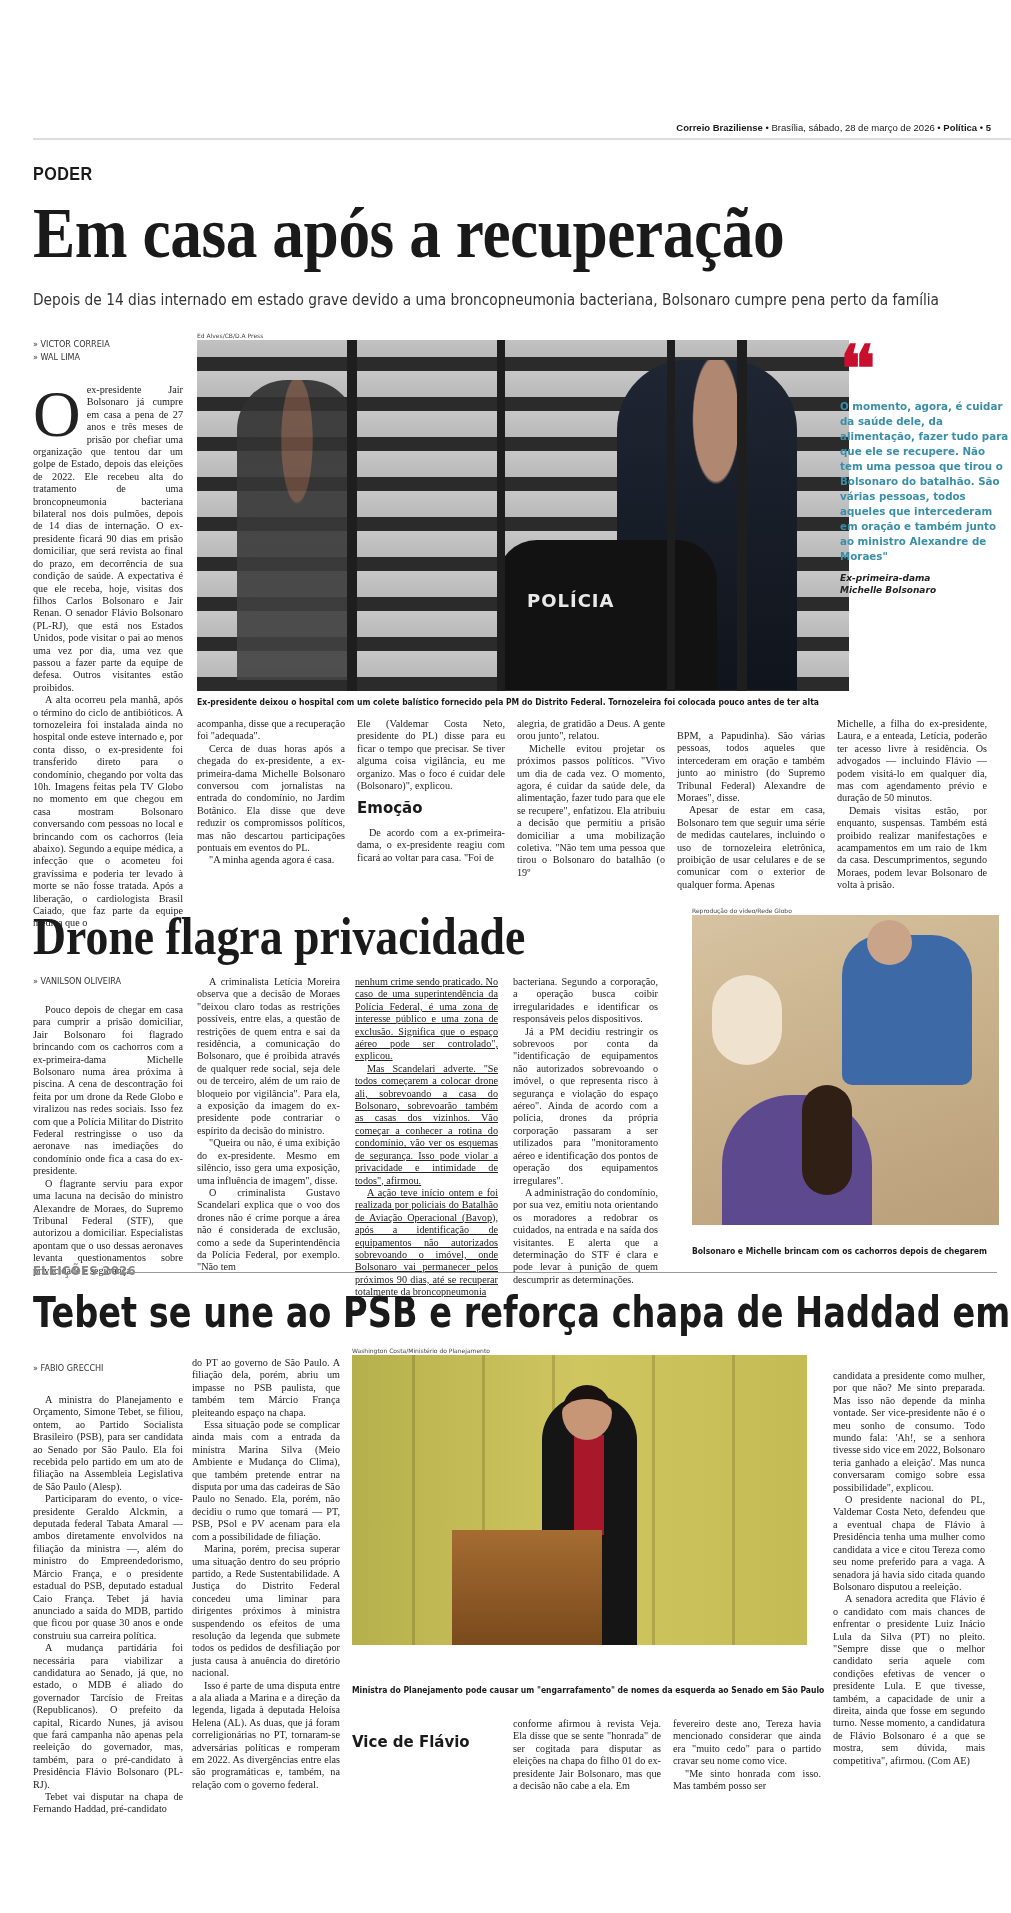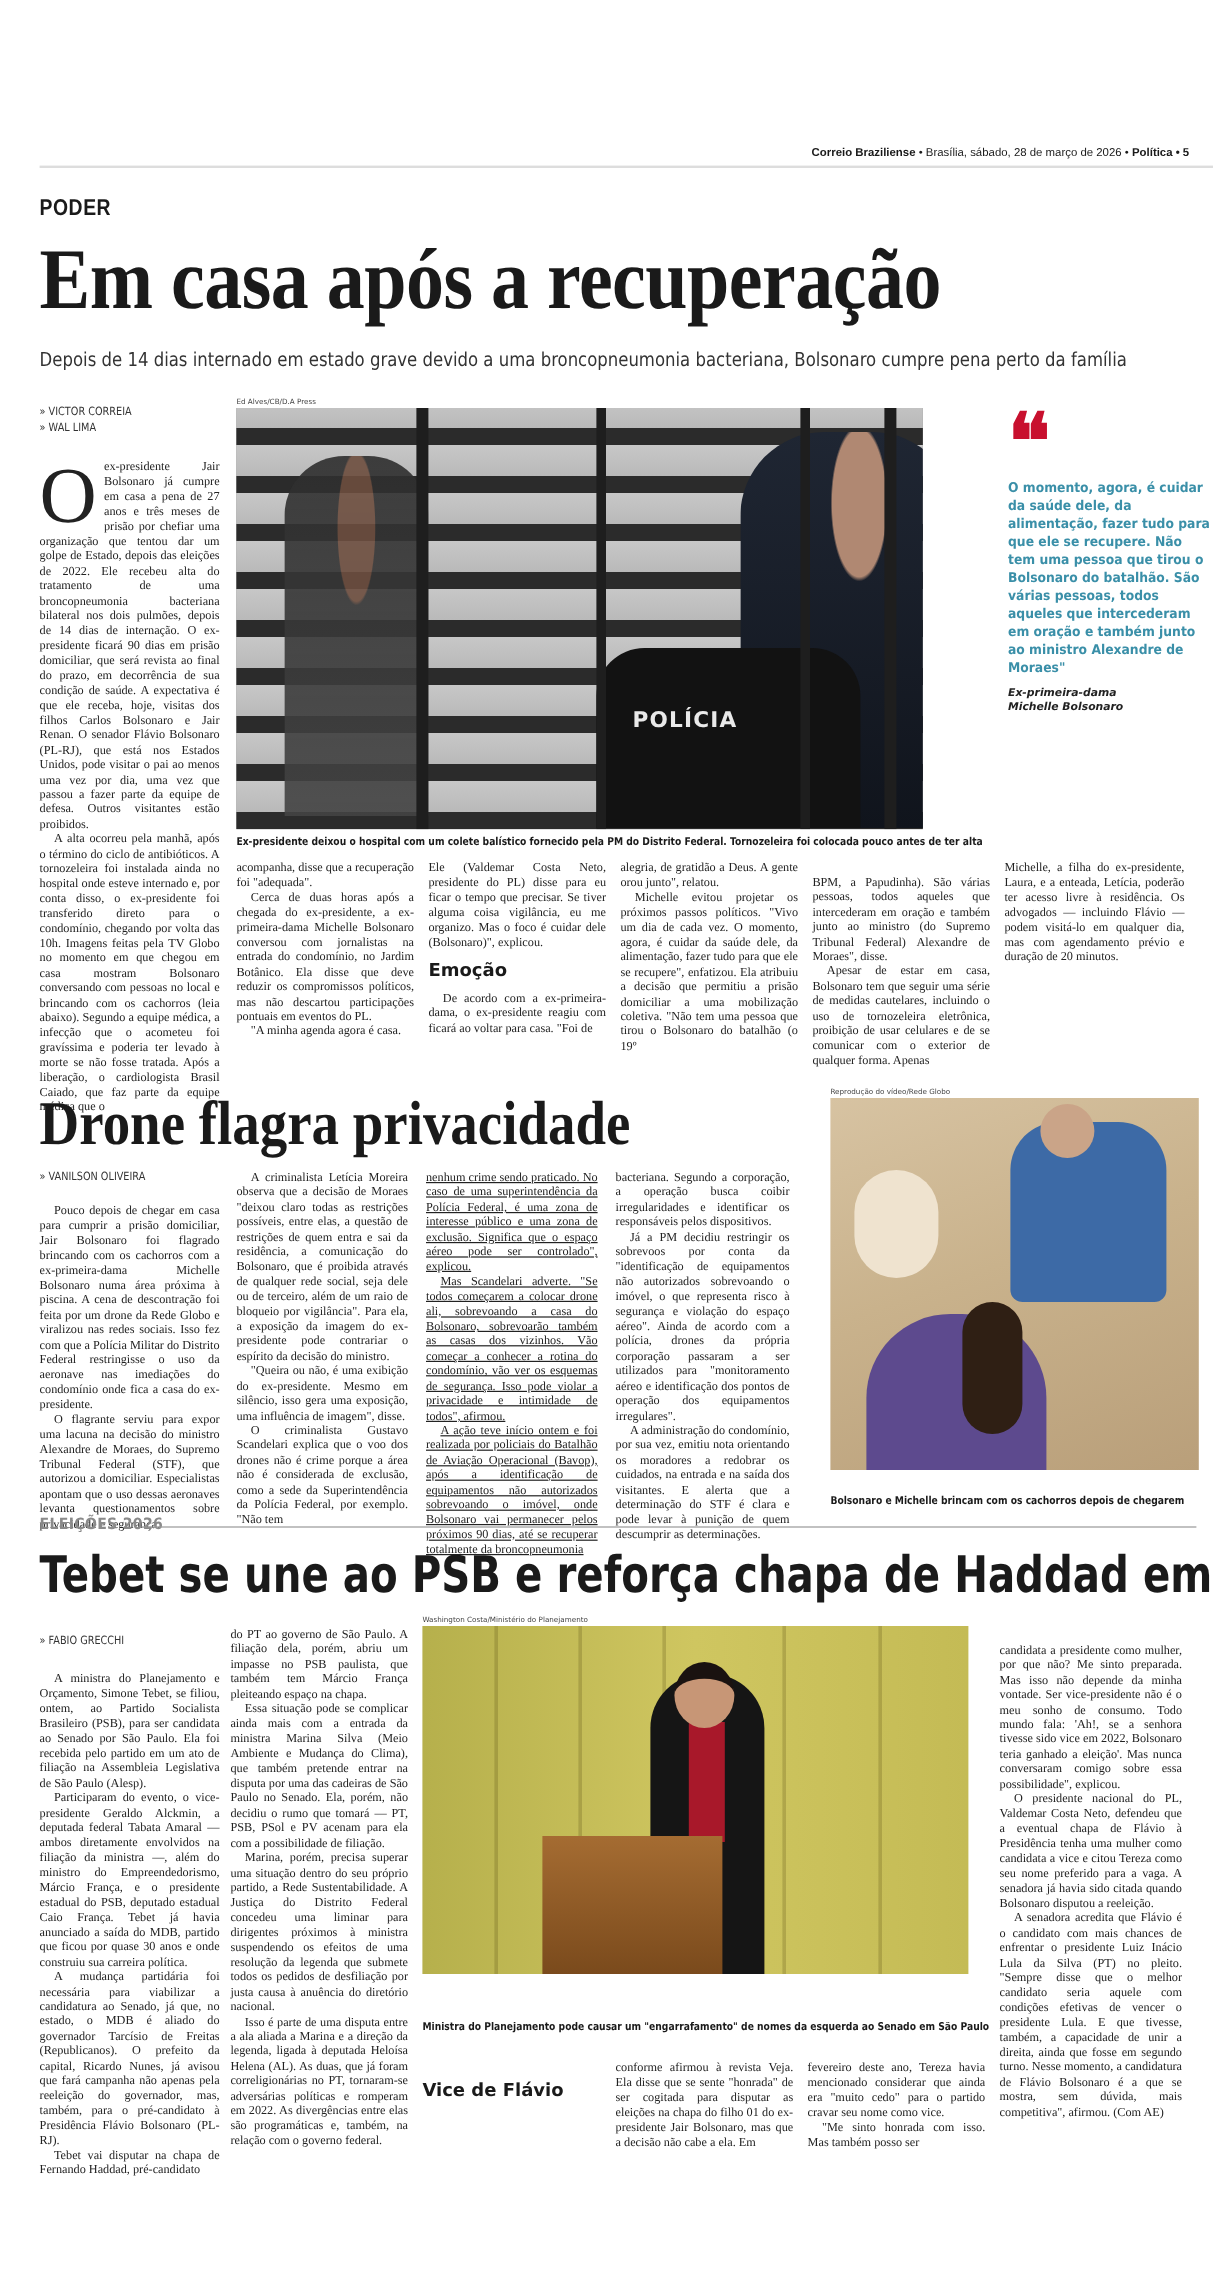--- a/index.html
+++ b/index.html
@@ -20,21 +20,21 @@
   .col p { text-indent: 12px; }
   .col p.first { text-indent: 0; }
   .dropcap { float: left; font-size: 66px; line-height: 56px; margin: 2px 6px 0 0; font-family: "Liberation Serif", serif; }
 
   .photo-credit { font-family: "DejaVu Sans", sans-serif; font-size: 6px; color: #444; white-space: nowrap; }
   .caption { font-family: "DejaVu Sans", sans-serif; font-weight: bold; font-size: 9px; color: #1a1a1a; white-space: nowrap; transform: scaleX(0.85); transform-origin: left; }
 
   .subhead { font-family: "DejaVu Sans", sans-serif; font-weight: bold; font-size: 15px; color: #1a1a1a; }
 
   
-  .photo1 { left: 197px; top: 340px; width: 572px; height: 351px; background:
+  .photo1 { left: 197px; top: 340px; width: 652px; height: 351px; background:
       linear-gradient(90deg, rgba(0,0,0,0.0) 0%, rgba(0,0,0,0.0) 100%),
       repeating-linear-gradient(0deg, #2b2b2b 0px, #2b2b2b 14px, #b9b9b9 14px, #c7c7c7 40px),
       #888; overflow: hidden; }
   .photo1 .bar { position: absolute; top: 0; bottom: 0; background: #1e1e1e; }
   .photo1 .figA { position: absolute; left: 40px; top: 40px; width: 120px; height: 300px; background: radial-gradient(ellipse at 50% 20%, #6d4e3f 0 18%, transparent 19%), linear-gradient(#2e2e2e, #444); border-radius: 50px 50px 0 0; opacity: 0.9; }
   .photo1 .figB { position: absolute; left: 420px; top: 20px; width: 180px; height: 330px; background: radial-gradient(ellipse at 55% 18%, #b08872 0 16%, transparent 17%), linear-gradient(#1f2633, #10141c); border-radius: 70px 70px 0 0; }
   .photo1 .vest { position: absolute; left: 300px; top: 200px; width: 220px; height: 150px; background: #121212; border-radius: 40px 40px 0 0; }
   .photo1 .vestlabel { position: absolute; left: 330px; top: 250px; color: #e9e9e9; font-family: "DejaVu Sans", sans-serif; font-weight: bold; font-size: 18px; letter-spacing: 1px; }
 
   .quote-box { left: 840px; top: 345px; width: 170px; }
@@ -113,21 +113,22 @@
 </div>
 <div class="abs col" style="left:517px; top:718px; width:148px;">
   <p class="first">alegria, de gratidão a Deus. A gente orou junto", relatou.</p>
   <p>Michelle evitou projetar os próximos passos políticos. "Vivo um dia de cada vez. O momento, agora, é cuidar da saúde dele, da alimentação, fazer tudo para que ele se recupere", enfatizou. Ela atribuiu a decisão que permitiu a prisão domiciliar a uma mobilização coletiva. "Não tem uma pessoa que tirou o Bolsonaro do batalhão (o 19º</p>
 </div>
 <div class="abs col" style="left:677px; top:730px; width:148px;">
   <p class="first">BPM, a Papudinha). São várias pessoas, todos aqueles que intercederam em oração e também junto ao ministro (do Supremo Tribunal Federal) Alexandre de Moraes", disse.</p>
   <p>Apesar de estar em casa, Bolsonaro tem que seguir uma série de medidas cautelares, incluindo o uso de tornozeleira eletrônica, proibição de usar celulares e de se comunicar com o exterior de qualquer forma. Apenas</p>
 </div>
 <div class="abs col" style="left:837px; top:718px; width:150px;">
-  <p class="first">Michelle, a filha do ex-presidente, Laura, e a enteada, Letícia, poderão ter acesso livre à residência. Os advogados — incluindo Flávio — podem visitá-lo em qualquer dia, mas com agendamento prévio e duração de 20 minutos.</p>
+  <p class="first">Michelle, a filha do ex-presidente, Laura, e a enteada, Letícia, poderão ter acesso livre à residência. Os advogados — incluindo Flávio — podem visitá-lo em qualquer dia, mas com agendamento prévio e duração de 50 minutos.</p>
+  <p>Demais visitas estão, por enquanto, suspensas. Também está proibido realizar manifestações e acampamentos em um raio de 1km da casa. Descumprimentos, segundo Moraes, podem levar Bolsonaro de volta à prisão.</p>
 </div>
 
 <div class="abs quote-box">
   <div class="quote-marks">❛❛</div>
   <div class="quote-text">O momento, agora, é cuidar da saúde dele, da alimentação, fazer tudo para que ele se recupere. Não tem uma pessoa que tirou o Bolsonaro do batalhão. São várias pessoas, todos aqueles que intercederam em oração e também junto ao ministro Alexandre de Moraes"</div>
   <div class="quote-attr">
     <div>Ex-primeira-dama</div>
     <div>Michelle Bolsonaro</div>
   </div>
 </div>

